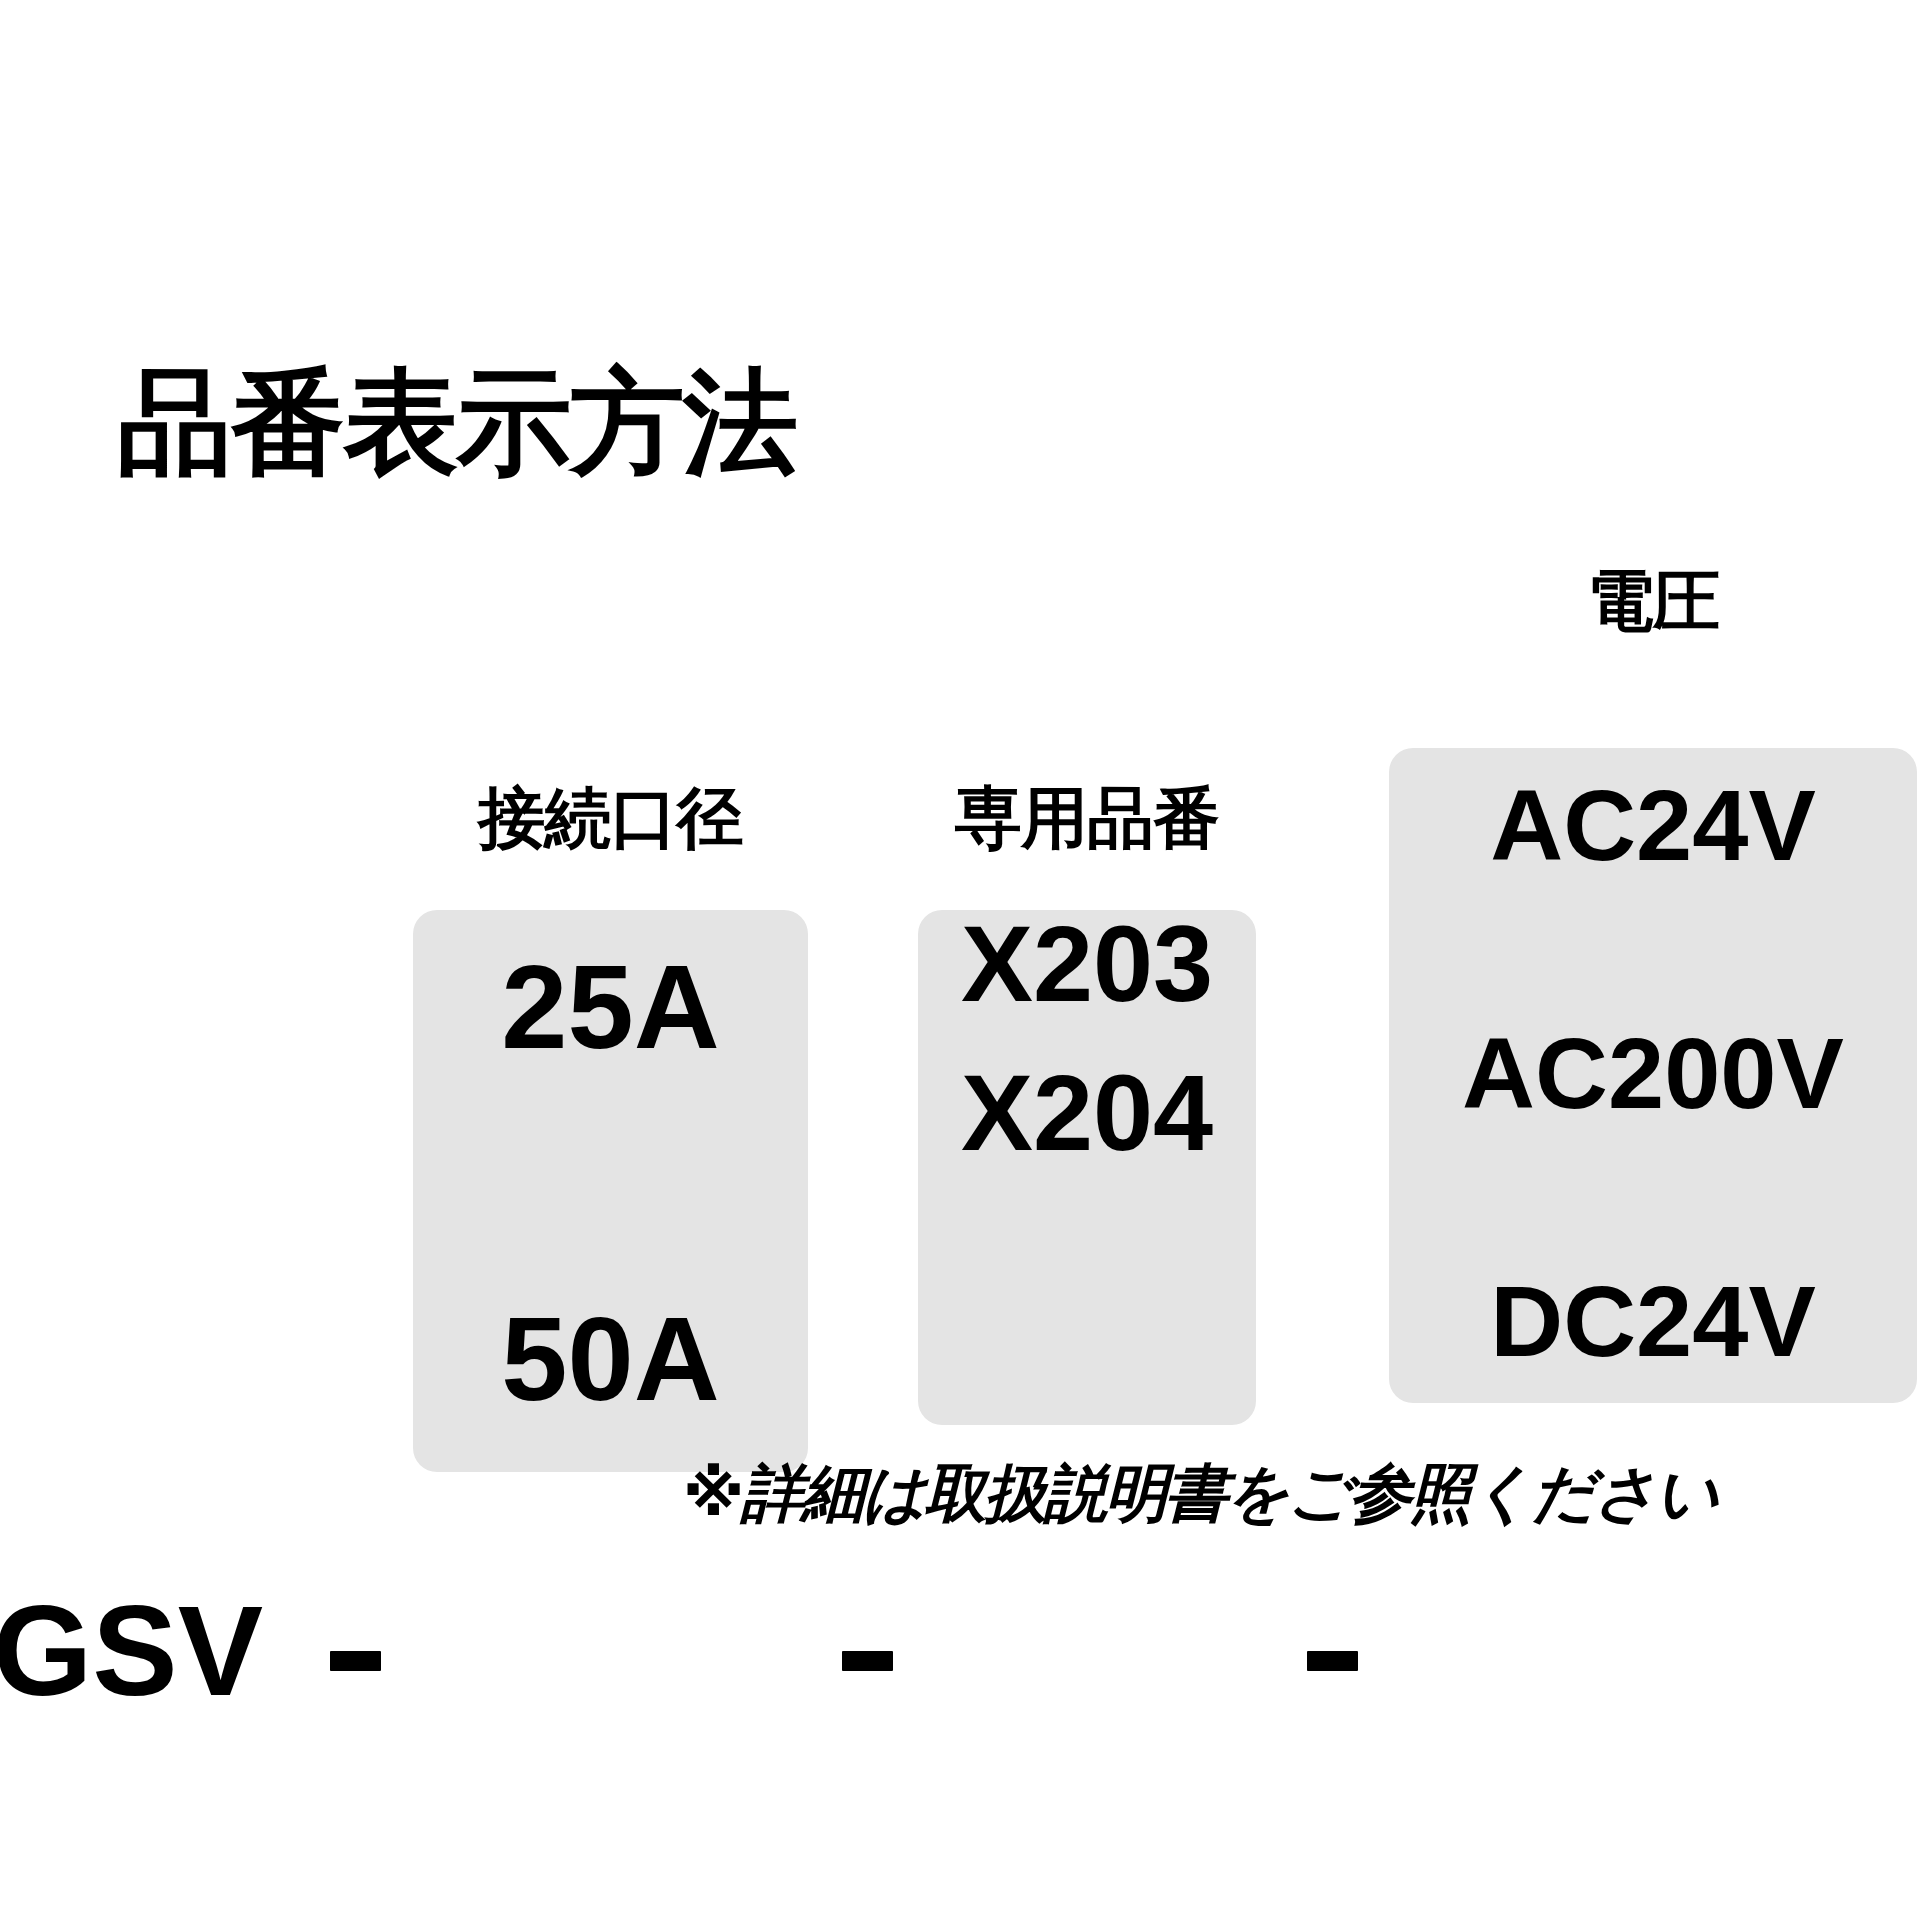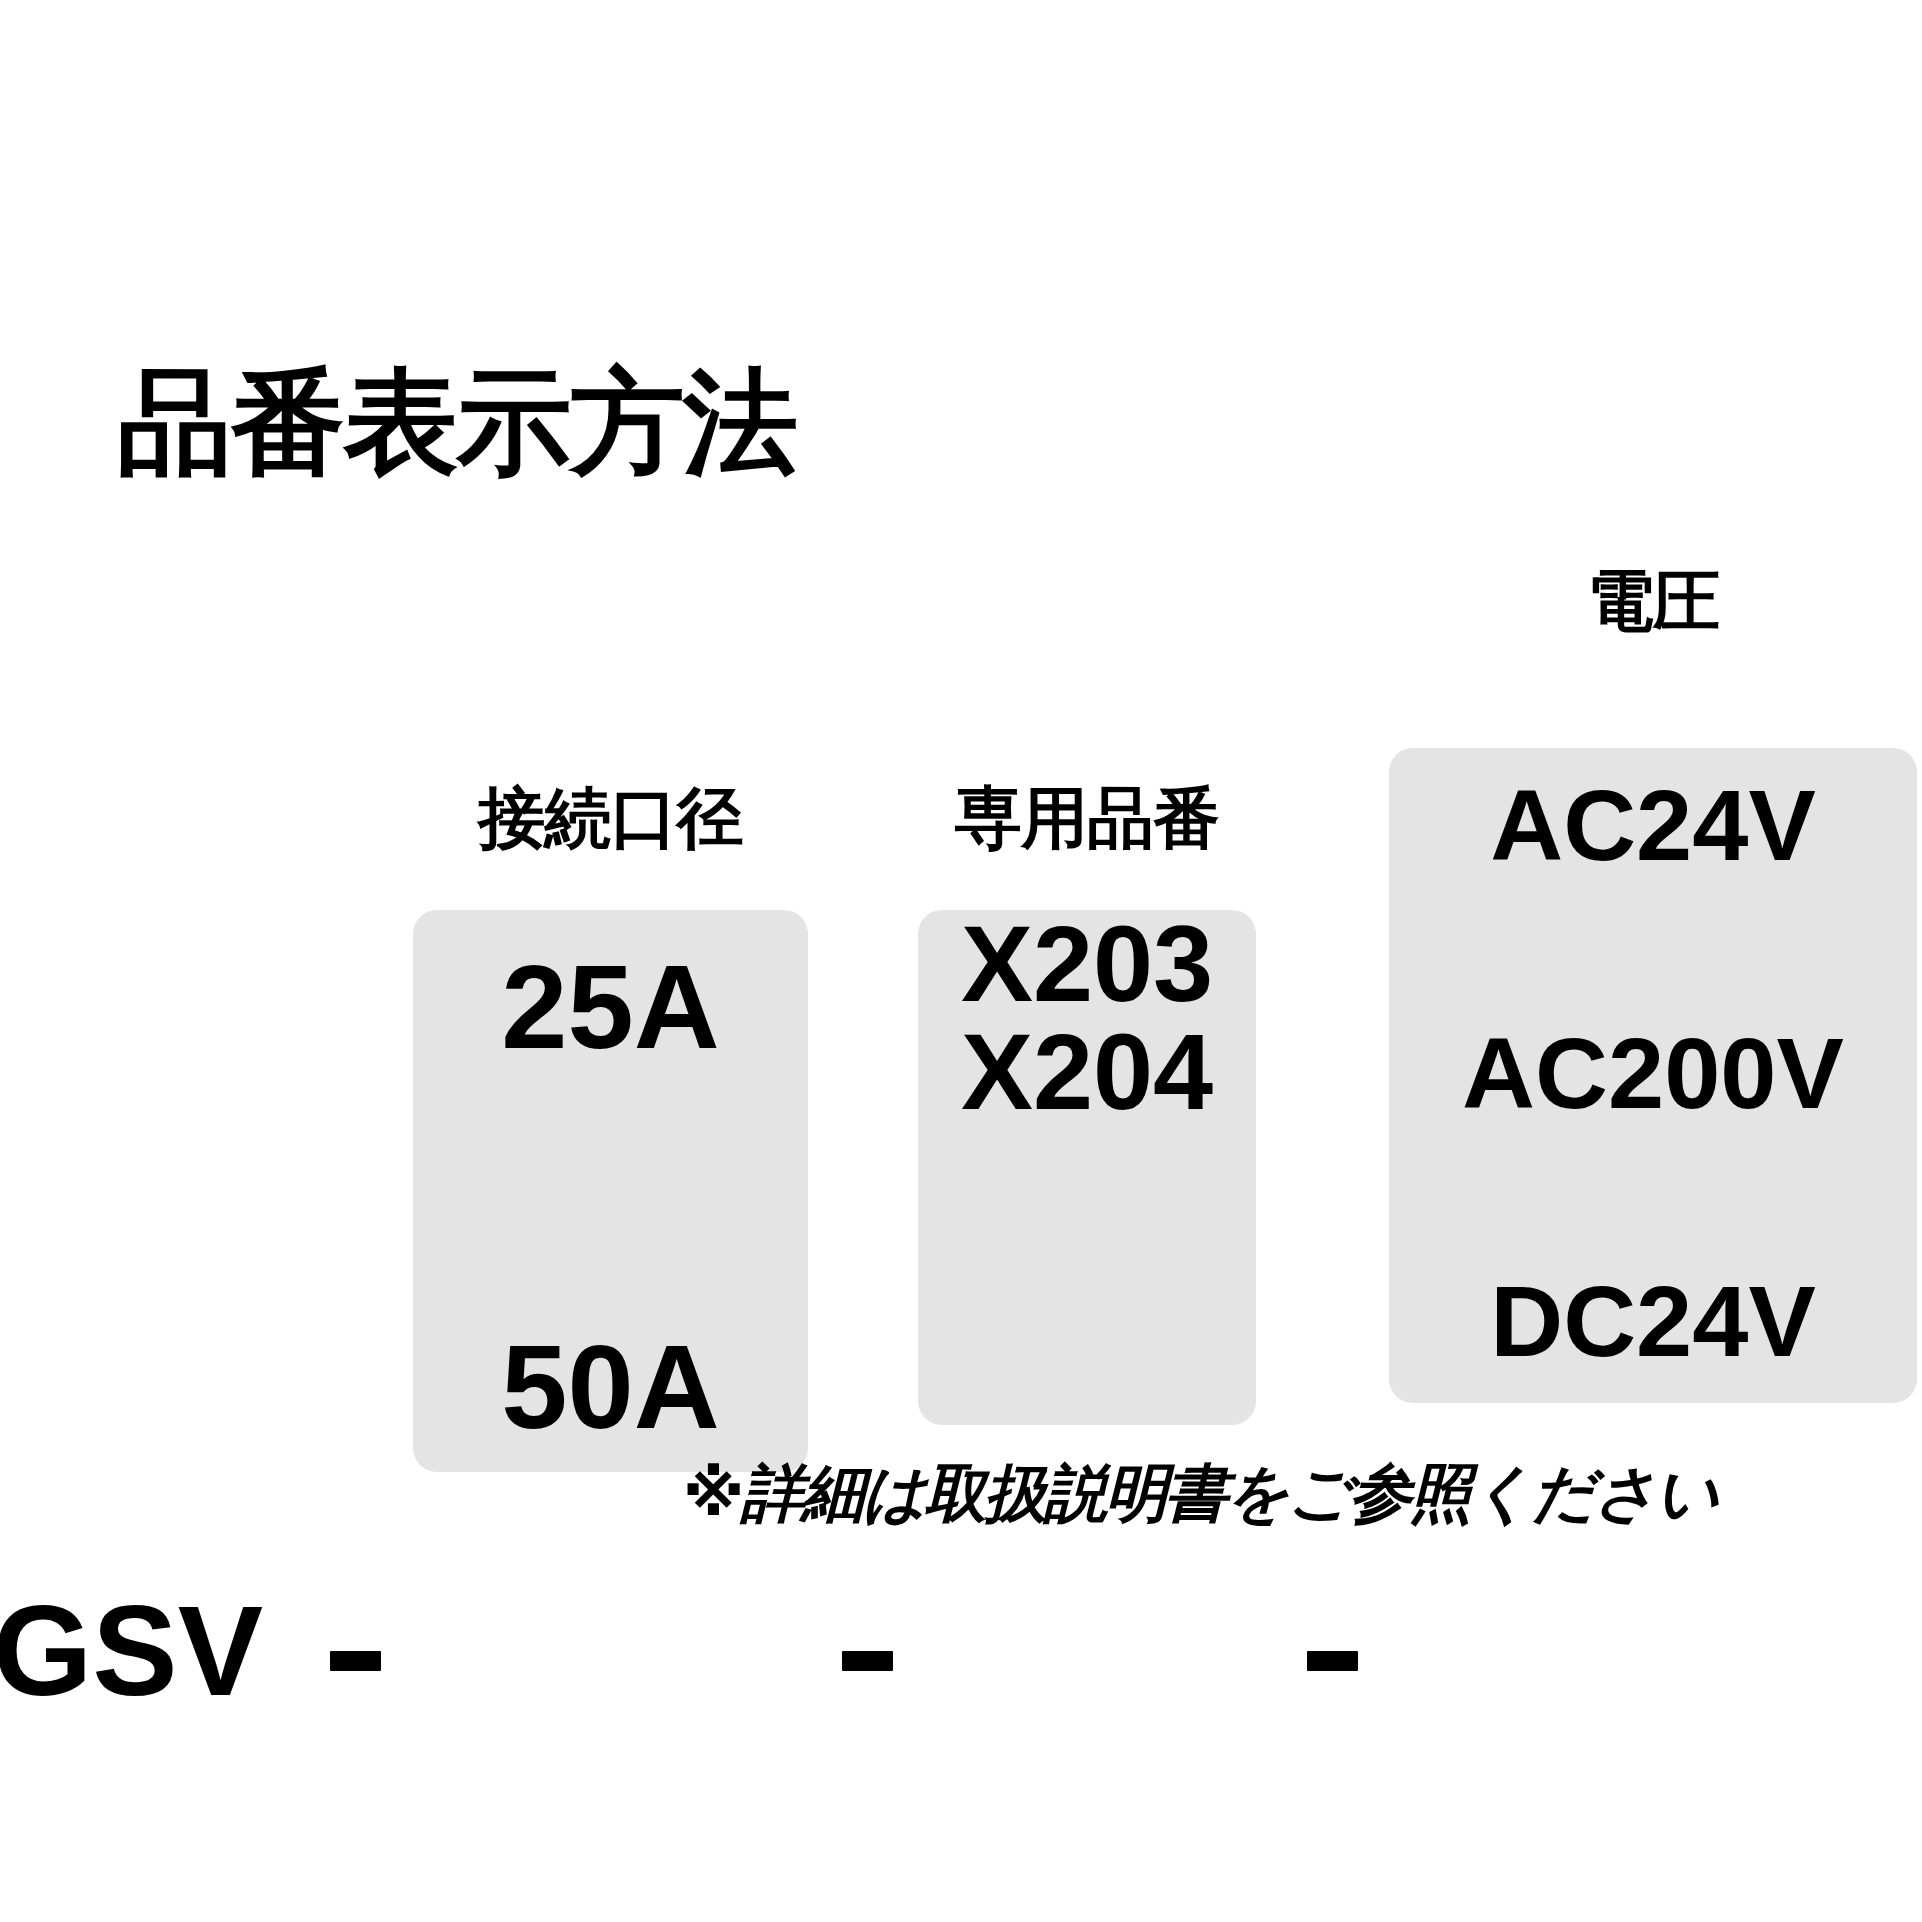--- a/index.html
+++ b/index.html
@@ -80,36 +80,37 @@
 
   .pn-box {
     position: absolute;
     background: #e4e4e4;
     border-radius: 24px;
     display: flex;
     flex-direction: column;
     align-items: center;
     justify-content: center;
     box-sizing: border-box;
+    gap: 41px;
   }
 
   .pn-option {
     font-weight: 700;
     line-height: 1;
     white-space: nowrap;
     text-align: center;
     color: #000000;
   }
 
   
   #group-bore { left: 413px; top: 0px; width: 395px; height: 895px; }
   #group-bore .pn-group-label { top: 217px; }
   #group-bore .pn-box {
     left: 0px; top: 343px; width: 395px; height: 562px;
-    padding-top: 37px; padding-bottom: 26px;
+    padding-top: 37px; padding-bottom: 54px;
     justify-content: space-between;
   }
   #group-bore .pn-option { font-size: 119px; }
 
   
   #group-model { left: 918px; top: 0px; width: 338px; height: 895px; }
   #group-model .pn-group-label { top: 217px; }
   #group-model .pn-box {
     left: 0px; top: 343px; width: 338px; height: 515px;
     padding-bottom: 38px;

